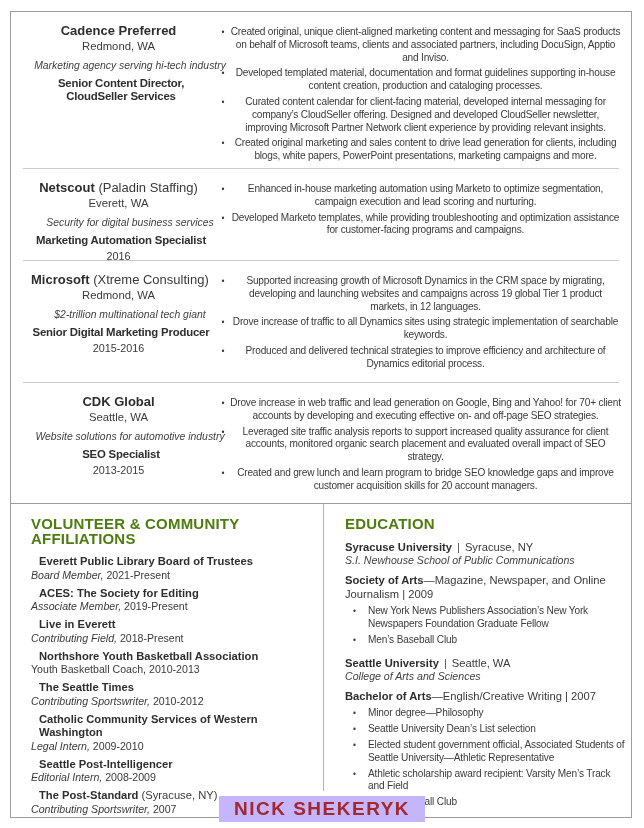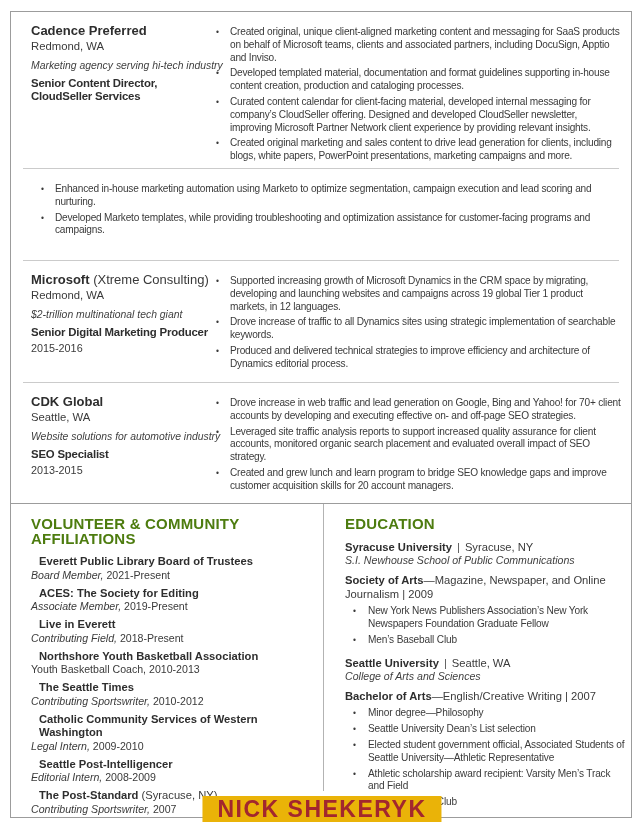--- a/index.html
+++ b/index.html
@@ -2,21 +2,21 @@
 <html><head>
 <meta charset="utf-8">
 <style>
   * { margin:0; padding:0; box-sizing:border-box; }
   html,body { width:644px; height:828px; background:#ffffff; }
   body { font-family:"Liberation Sans", sans-serif; color:#3a3a3a; position:relative; overflow:hidden; }
 
   .frame { position:absolute; left:10px; top:11px; width:622px; height:807px; border:1px solid #9c9c9c; background:#fff; }
 
   
-  .experience { height:491px; overflow:hidden; }
+  .experience { height:491px; overflow:hidden;text-align:center; }
   .entry { display:flex; padding:12px 10px 0 20px; overflow:hidden; }
   .e1 { height:156px; } .e2 { height:91px; } .e3 { height:121px; } .e4 { height:120px; }
   .sep { height:0; border-top:1px solid #cbcbcb; margin:0 12px; }
 
   .left { width:175px; flex:none; }
   .company-line { font-size:13px; line-height:14px; color:#2e2e2e; margin-bottom:2px; white-space:nowrap; }
   .company { font-weight:bold; }
   .company-note { font-weight:normal; color:#3a3a3a; }
   .loc { font-size:11.3px; line-height:12.5px; margin-bottom:6px; }
   .blurb { font-style:italic; font-size:10.4px; line-height:13px; width:198px; margin-bottom:5px; color:#3f3f3f; }
@@ -51,22 +51,22 @@
   .school-detail { font-style:italic; font-size:10.6px; line-height:13px; margin-bottom:6px; color:#3f3f3f; }
   .degree-line { font-size:11.2px; line-height:14px; color:#2e2e2e; margin-bottom:4px; }
   .degree-bold { font-weight:bold; }
   .degree-rest { font-weight:normal; color:#3a3a3a; }
   .edu-bullets .bullet-row { padding-left:8px; margin-bottom:3px; }
   .edu-bullets .bm { width:15px; }
   .edu-bullets .bt { letter-spacing:-0.15px; }
 
   
   .footer-name { position:absolute; left:50%; top:796px; transform:translateX(-50%);
-                 background:#eab308; padding:0 15px; color:#a2272e; font-weight:bold;
-                 font-size:23px; line-height:26px; letter-spacing:1.5px; white-space:nowrap; }
+                 background:#c4b5fd; padding:0 15px; color:#a2272e; font-weight:bold;
+                 font-size:19px; line-height:26px; letter-spacing:1.5px; white-space:nowrap; }
 </style>
 </head>
 <body>
 
 <div class="frame">
 
   <div class="experience">
 
     <section class="entry e1">
       <div class="left">
@@ -94,20 +94,30 @@
         <div class="bullet-row">
           <span class="bm">•</span>
           <span class="bt">Created original marketing and sales content to drive lead generation for clients, including blogs, white papers, PowerPoint presentations, marketing campaigns and more.</span>
         </div>
       </div>
     </section>
 
     <div class="sep"></div>
 
     <section class="entry e2">
+      <div class="left">
+        <div class="company-line">
+          <span class="company">Netscout</span>
+          <span class="company-note">(Paladin Staffing)</span>
+        </div>
+        <div class="loc">Everett, WA</div>
+        <div class="blurb">Security for digital business services</div>
+        <div class="role">Marketing Automation Specialist</div>
+        <div class="dates">2016</div>
+      </div>
       <div class="right">
         <div class="bullet-row">
           <span class="bm">•</span>
           <span class="bt">Enhanced in-house marketing automation using Marketo to optimize segmentation, campaign execution and lead scoring and nurturing.</span>
         </div>
         <div class="bullet-row">
           <span class="bm">•</span>
           <span class="bt">Developed Marketo templates, while providing troubleshooting and optimization assistance for customer-facing programs and campaigns.</span>
         </div>
       </div>

